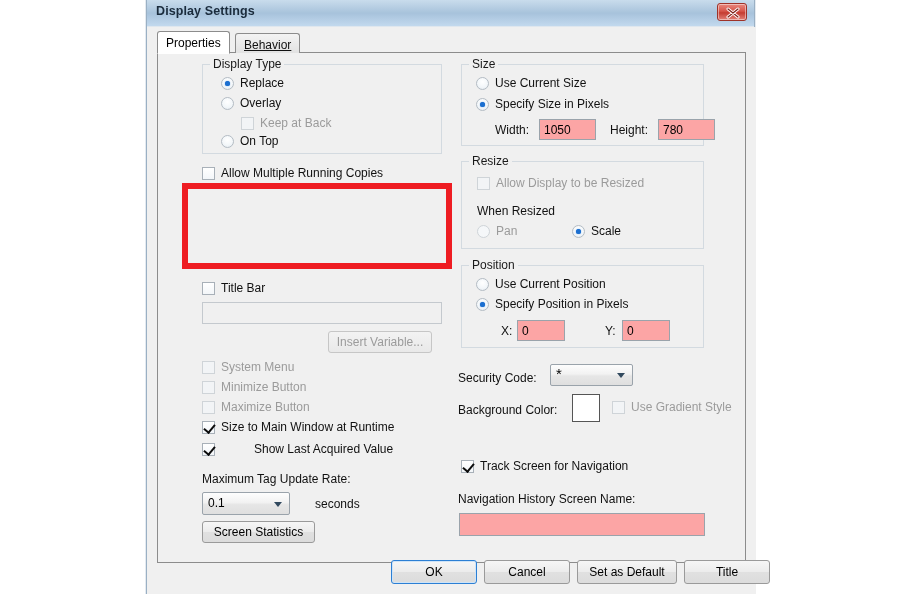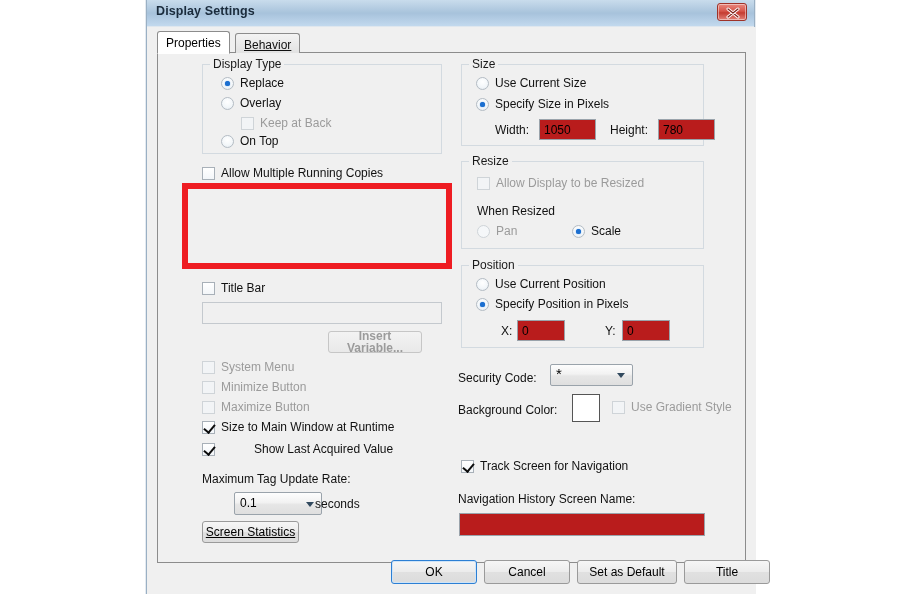--- a/index.html
+++ b/index.html
@@ -85,21 +85,21 @@
 
   .check { position:absolute; width:13px; height:13px;
     background:linear-gradient(to bottom,#ffffff,#f3f6f9);
     border:1px solid #a8b0b8; cursor:pointer; }
   .check.dim { border-color:#cfd4d8; background:#f2f4f6; }
   .check.checked::after {
     content:""; position:absolute; left:3px; top:0px; width:5px; height:9px;
     border:solid #0b0b0b; border-width:0 2px 2px 0; transform:rotate(40deg);
   }
 
-  .tbox { position:absolute; background:#b91c1c; border:1px solid #9aa3ab;
+  .tbox { position:absolute; background:#fca5a5; border:1px solid #9aa3ab;
     font-size:12px; color:#000; padding:2px 4px; line-height:16px; cursor:text; }
   .tbox.dim { background:#f0f0f0; border-color:#c4c9ce; }
 
   .btn { position:absolute; font-size:12px; color:#000; cursor:pointer;
     background:linear-gradient(to bottom,#f6f6f6 0%,#ececec 48%,#e0e0e0 52%,#dcdcdc 100%);
     border:1px solid #9a9a9a; border-radius:3px; text-align:center; line-height:1; 
     display:flex; align-items:center; justify-content:center; }
   .btn.dim { color:#9b9b9b; border-color:#c6c6c6;
     background:linear-gradient(to bottom,#f3f3f3,#e9e9e9); }
   .btn.default { border:1px solid #2c7fd4; box-shadow:inset 0 0 0 1px #cfe4f7; }
@@ -164,45 +164,45 @@
 
         <div class="check" style="left:44px; top:114px;"></div>
         <div class="lbl" style="left:63px; top:113px;">Allow Multiple Running Copies</div>
 
 
         <div class="check" style="left:44px; top:229px;"></div>
         <div class="lbl" style="left:63px; top:228px;">Title Bar</div>
 
         <div class="tbox dim" style="left:44px; top:249px; width:240px; height:22px;"></div>
 
-        <div class="btn dim" style="left:170px; top:278px; width:94px; height:22px;font-weight:bold;">Insert Variable...</div>
+        <div class="btn dim" style="left:170px; top:278px; width:104px; height:22px;">Insert Variable...</div>
 
         <div class="check dim" style="left:44px; top:308px;"></div>
         <div class="lbl dim" style="left:63px; top:307px;">System Menu</div>
 
         <div class="check dim" style="left:44px; top:328px;"></div>
         <div class="lbl dim" style="left:63px; top:327px;">Minimize Button</div>
 
         <div class="check dim" style="left:44px; top:348px;"></div>
         <div class="lbl dim" style="left:63px; top:347px;">Maximize Button</div>
 
         <div class="check checked" style="left:44px; top:368px;"></div>
         <div class="lbl" style="left:63px; top:367px;">Size to Main Window at Runtime</div>
 
         <div class="check checked" style="left:44px; top:390px;"></div>
         <div class="lbl" style="left:63px; top:389px;margin-left:33px;">Show Last Acquired Value</div>
 
         <div class="lbl" style="left:44px; top:419px;">Maximum Tag Update Rate:</div>
-        <div class="combo" style="left:76px; top:439px; width:88px; height:23px;">
+        <div class="combo" style="left:44px; top:439px; width:88px; height:23px;">
           <span class="cval">0.1</span>
           <span class="arrow"></span>
         </div>
         <div class="lbl" style="left:157px; top:444px;">seconds</div>
 
-        <div class="btn" style="left:44px; top:468px; width:97px; height:22px;text-decoration:underline;">Screen Statistics</div>
+        <div class="btn" style="left:44px; top:468px; width:113px; height:22px;">Screen Statistics</div>
 
         <div class="group" style="left:303px; top:11px; width:243px; height:82px;">
           <div class="legend">Size</div>
 
           <div class="radio" style="left:14px; top:12px;"></div>
           <div class="lbl" style="left:33px; top:11px;">Use Current Size</div>
 
           <div class="radio checked" style="left:14px; top:33px;"></div>
           <div class="lbl" style="left:33px; top:32px;">Specify Size in Pixels</div>
 

